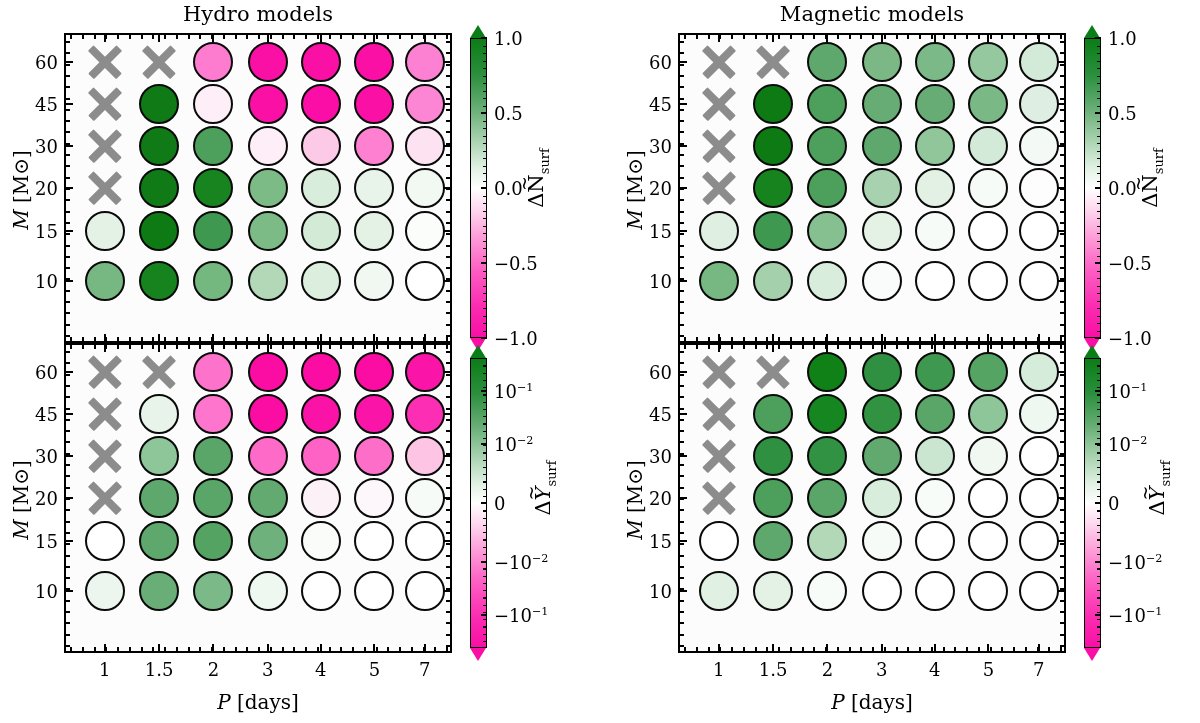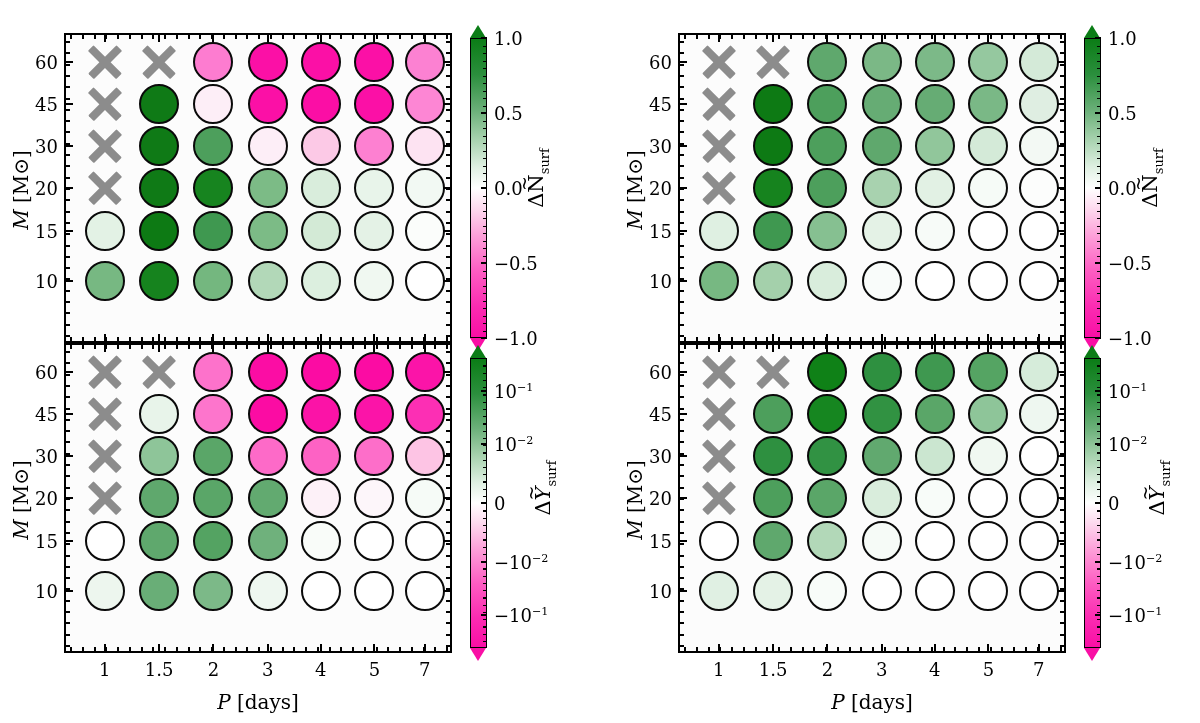--- a/index.html
+++ b/index.html
@@ -49,20 +49,22 @@
   sub{font-size:.62em;}
   sup{font-size:.62em;}
   .tilde-wrap{position:relative;display:inline-block;}
   .tilde-wrap .tl{position:absolute;left:0;right:0;top:-.52em;text-align:center;font-size:.85em;line-height:1;}
 </style>
 </head>
 <body>
 
 <div class="figure">
 
+  <div class="panel-title" style="left:64px;top:2px;width:388px;">Hydro models</div>
+  <div class="panel-title" style="left:678px;top:2px;width:388px;">Magnetic models</div>
 
   <div class="axes" id="ax-TL" style="left:64px;top:33px;width:388px;height:310px;"></div>
   <div class="axes" id="ax-BL" style="left:64px;top:343px;width:388px;height:310px;"></div>
   <div class="axes" id="ax-TR" style="left:678px;top:33px;width:388px;height:310px;"></div>
   <div class="axes" id="ax-BR" style="left:678px;top:343px;width:388px;height:310px;"></div>
 
   <div class="axlabel ylabel" style="left:-24px;top:178px;width:90px;text-align:center;">
     <span class="ital">M</span>
     <span>[M⊙]</span>
   </div>

